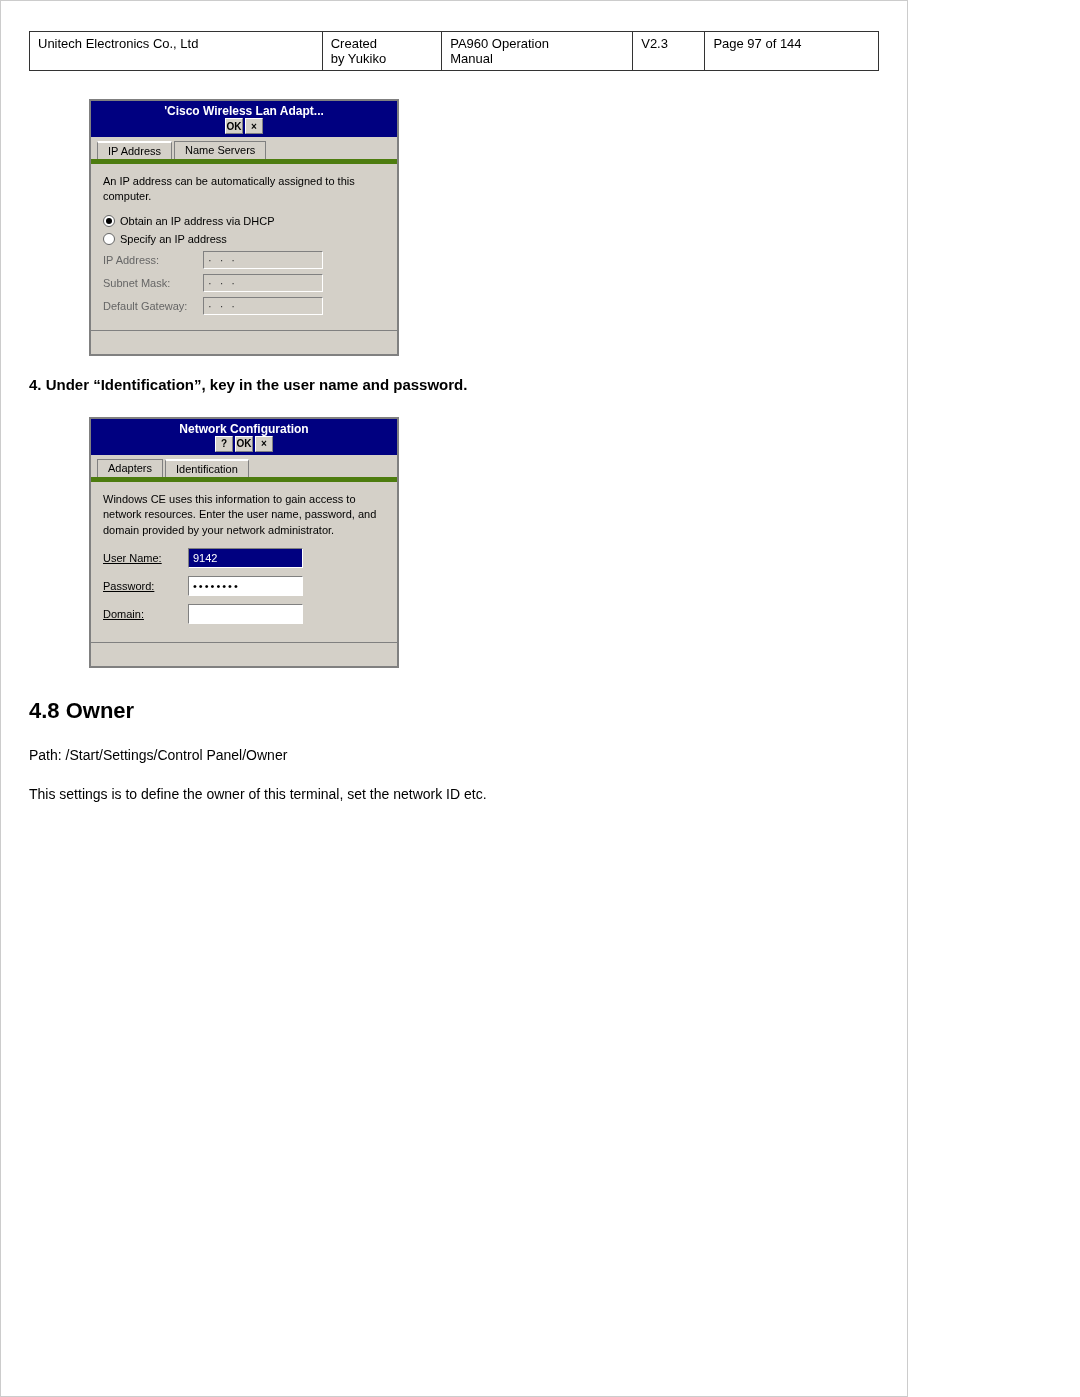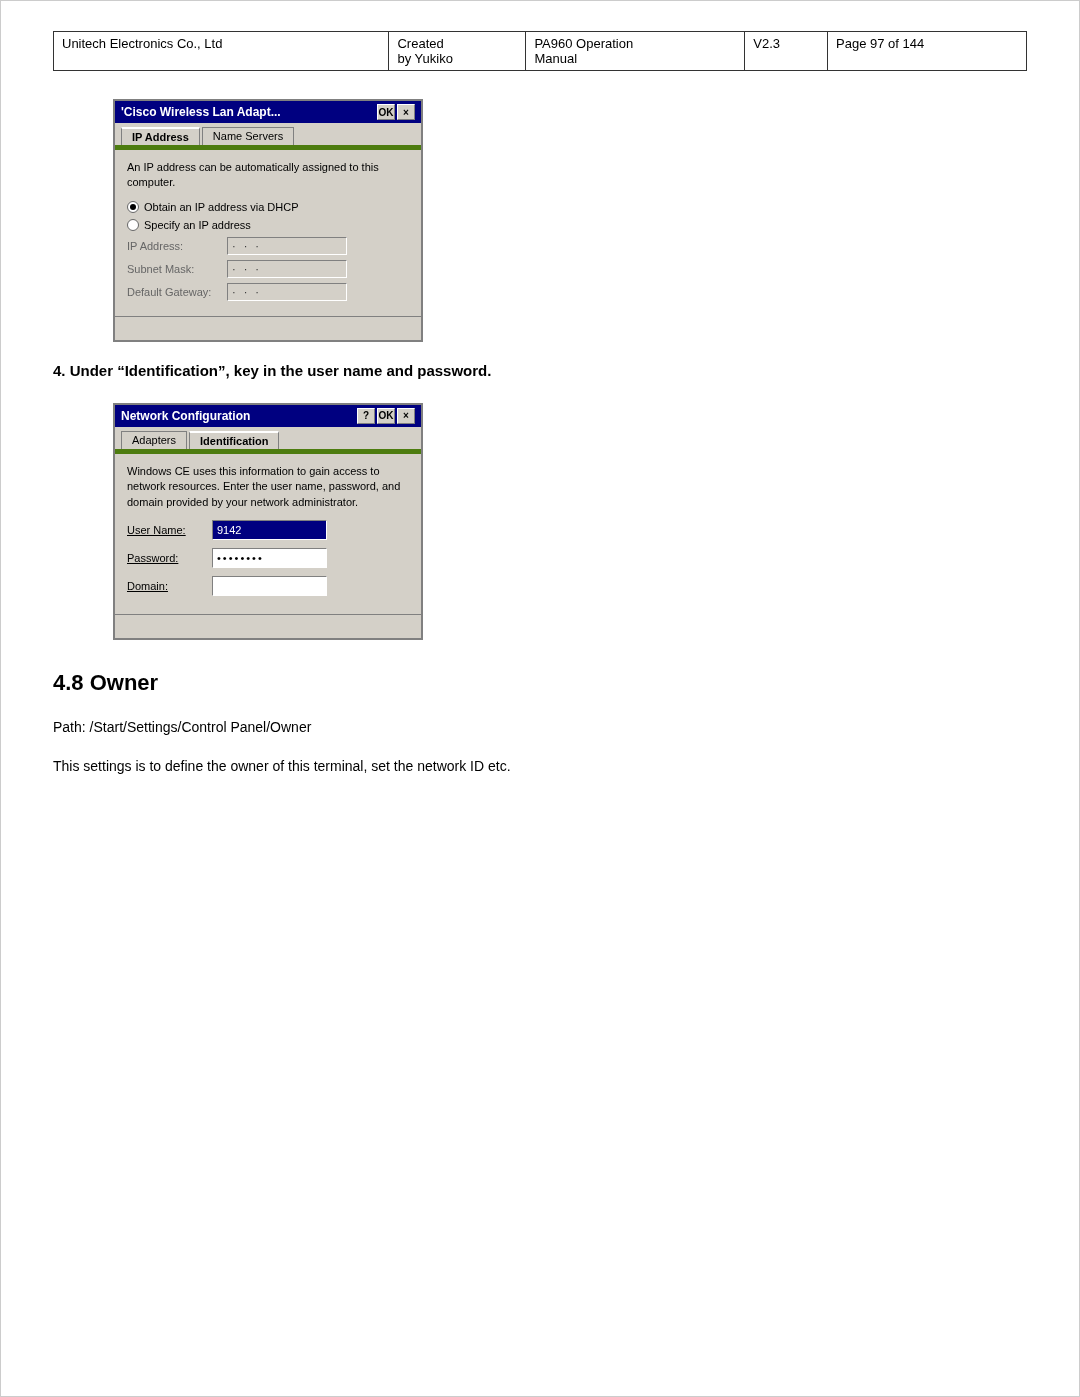--- a/index.html
+++ b/index.html
@@ -3,25 +3,25 @@
   <meta charset="utf-8">
   <style>
     * { box-sizing: border-box; margin: 0; padding: 0; }
     body {
       background: #ffffff;
       font-family: Arial, sans-serif;
       font-size: 14px;
       color: #000;
     }
     .page {
-      width: 1080px;
+      width: 908px;
       min-height: 1397px;
       background: #fff;
       border: 1px solid #ccc;
-      padding: 30px 52px;
+      padding: 30px 28px;
     }
     
     .header-table {
       width: 100%;
       border-collapse: collapse;
       margin-bottom: 28px;
     }
     .header-table td {
       border: 1px solid #333;
       padding: 4px 8px;
@@ -39,20 +39,21 @@
     }
     .dialog-titlebar {
       background: #000080;
       color: #fff;
       font-size: 12px;
       font-weight: bold;
       padding: 3px 6px;
       display: flex;
       align-items: center;
       justify-content: space-between;
+      flex-direction: column;
     }
     .dialog-titlebar .title-left {
       flex: 1;
     }
     .dialog-titlebar .title-buttons {
       display: flex;
       gap: 2px;
     }
     .title-btn {
       background: #d4d0c8;
@@ -79,21 +80,21 @@
       background: #d4d0c8;
       border: 1px solid #808080;
       border-bottom: none;
       padding: 2px 10px;
       font-size: 11px;
       cursor: pointer;
     }
     .dialog-tab.active {
       background: #d4d0c8;
       border-top: 2px solid #fff;
-      font-weight: bold;
+      font-weight: normal;
     }
     .dialog-content {
       background: #d4d0c8;
       padding: 10px 12px;
       border-top: 5px solid #4d7c0f;
     }
     .dialog-text {
       font-size: 11px;
       margin-bottom: 10px;
       line-height: 1.4;

